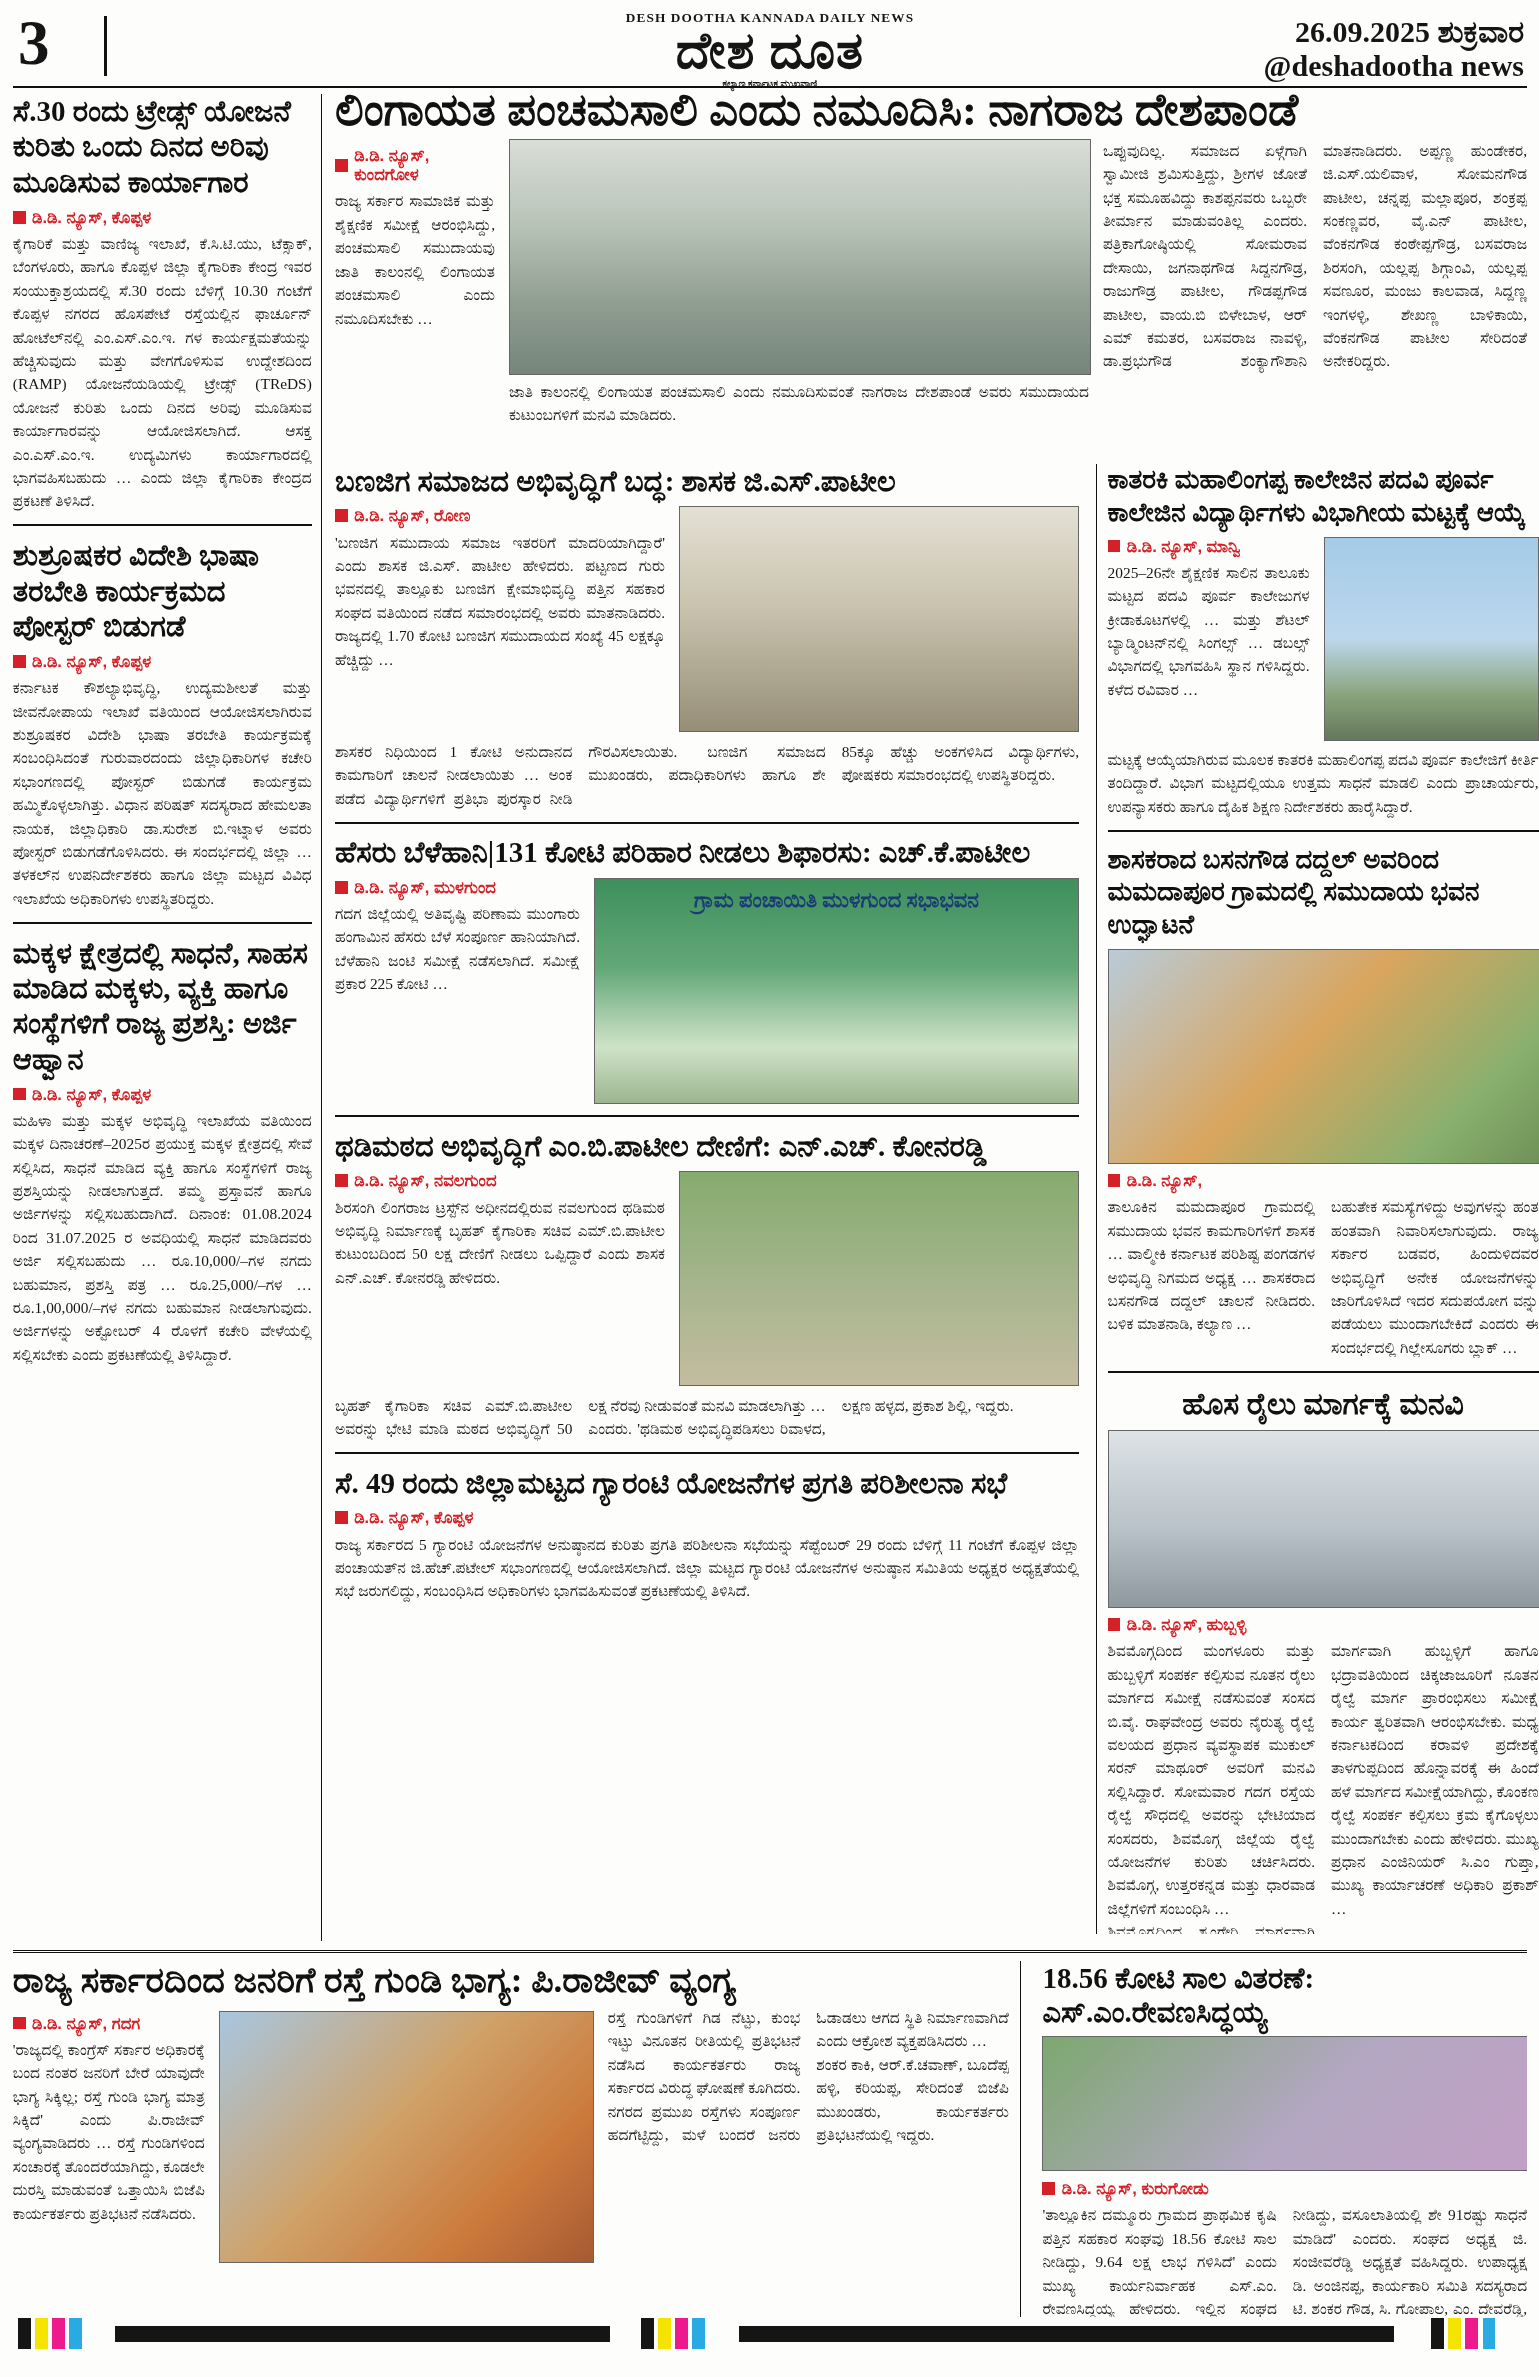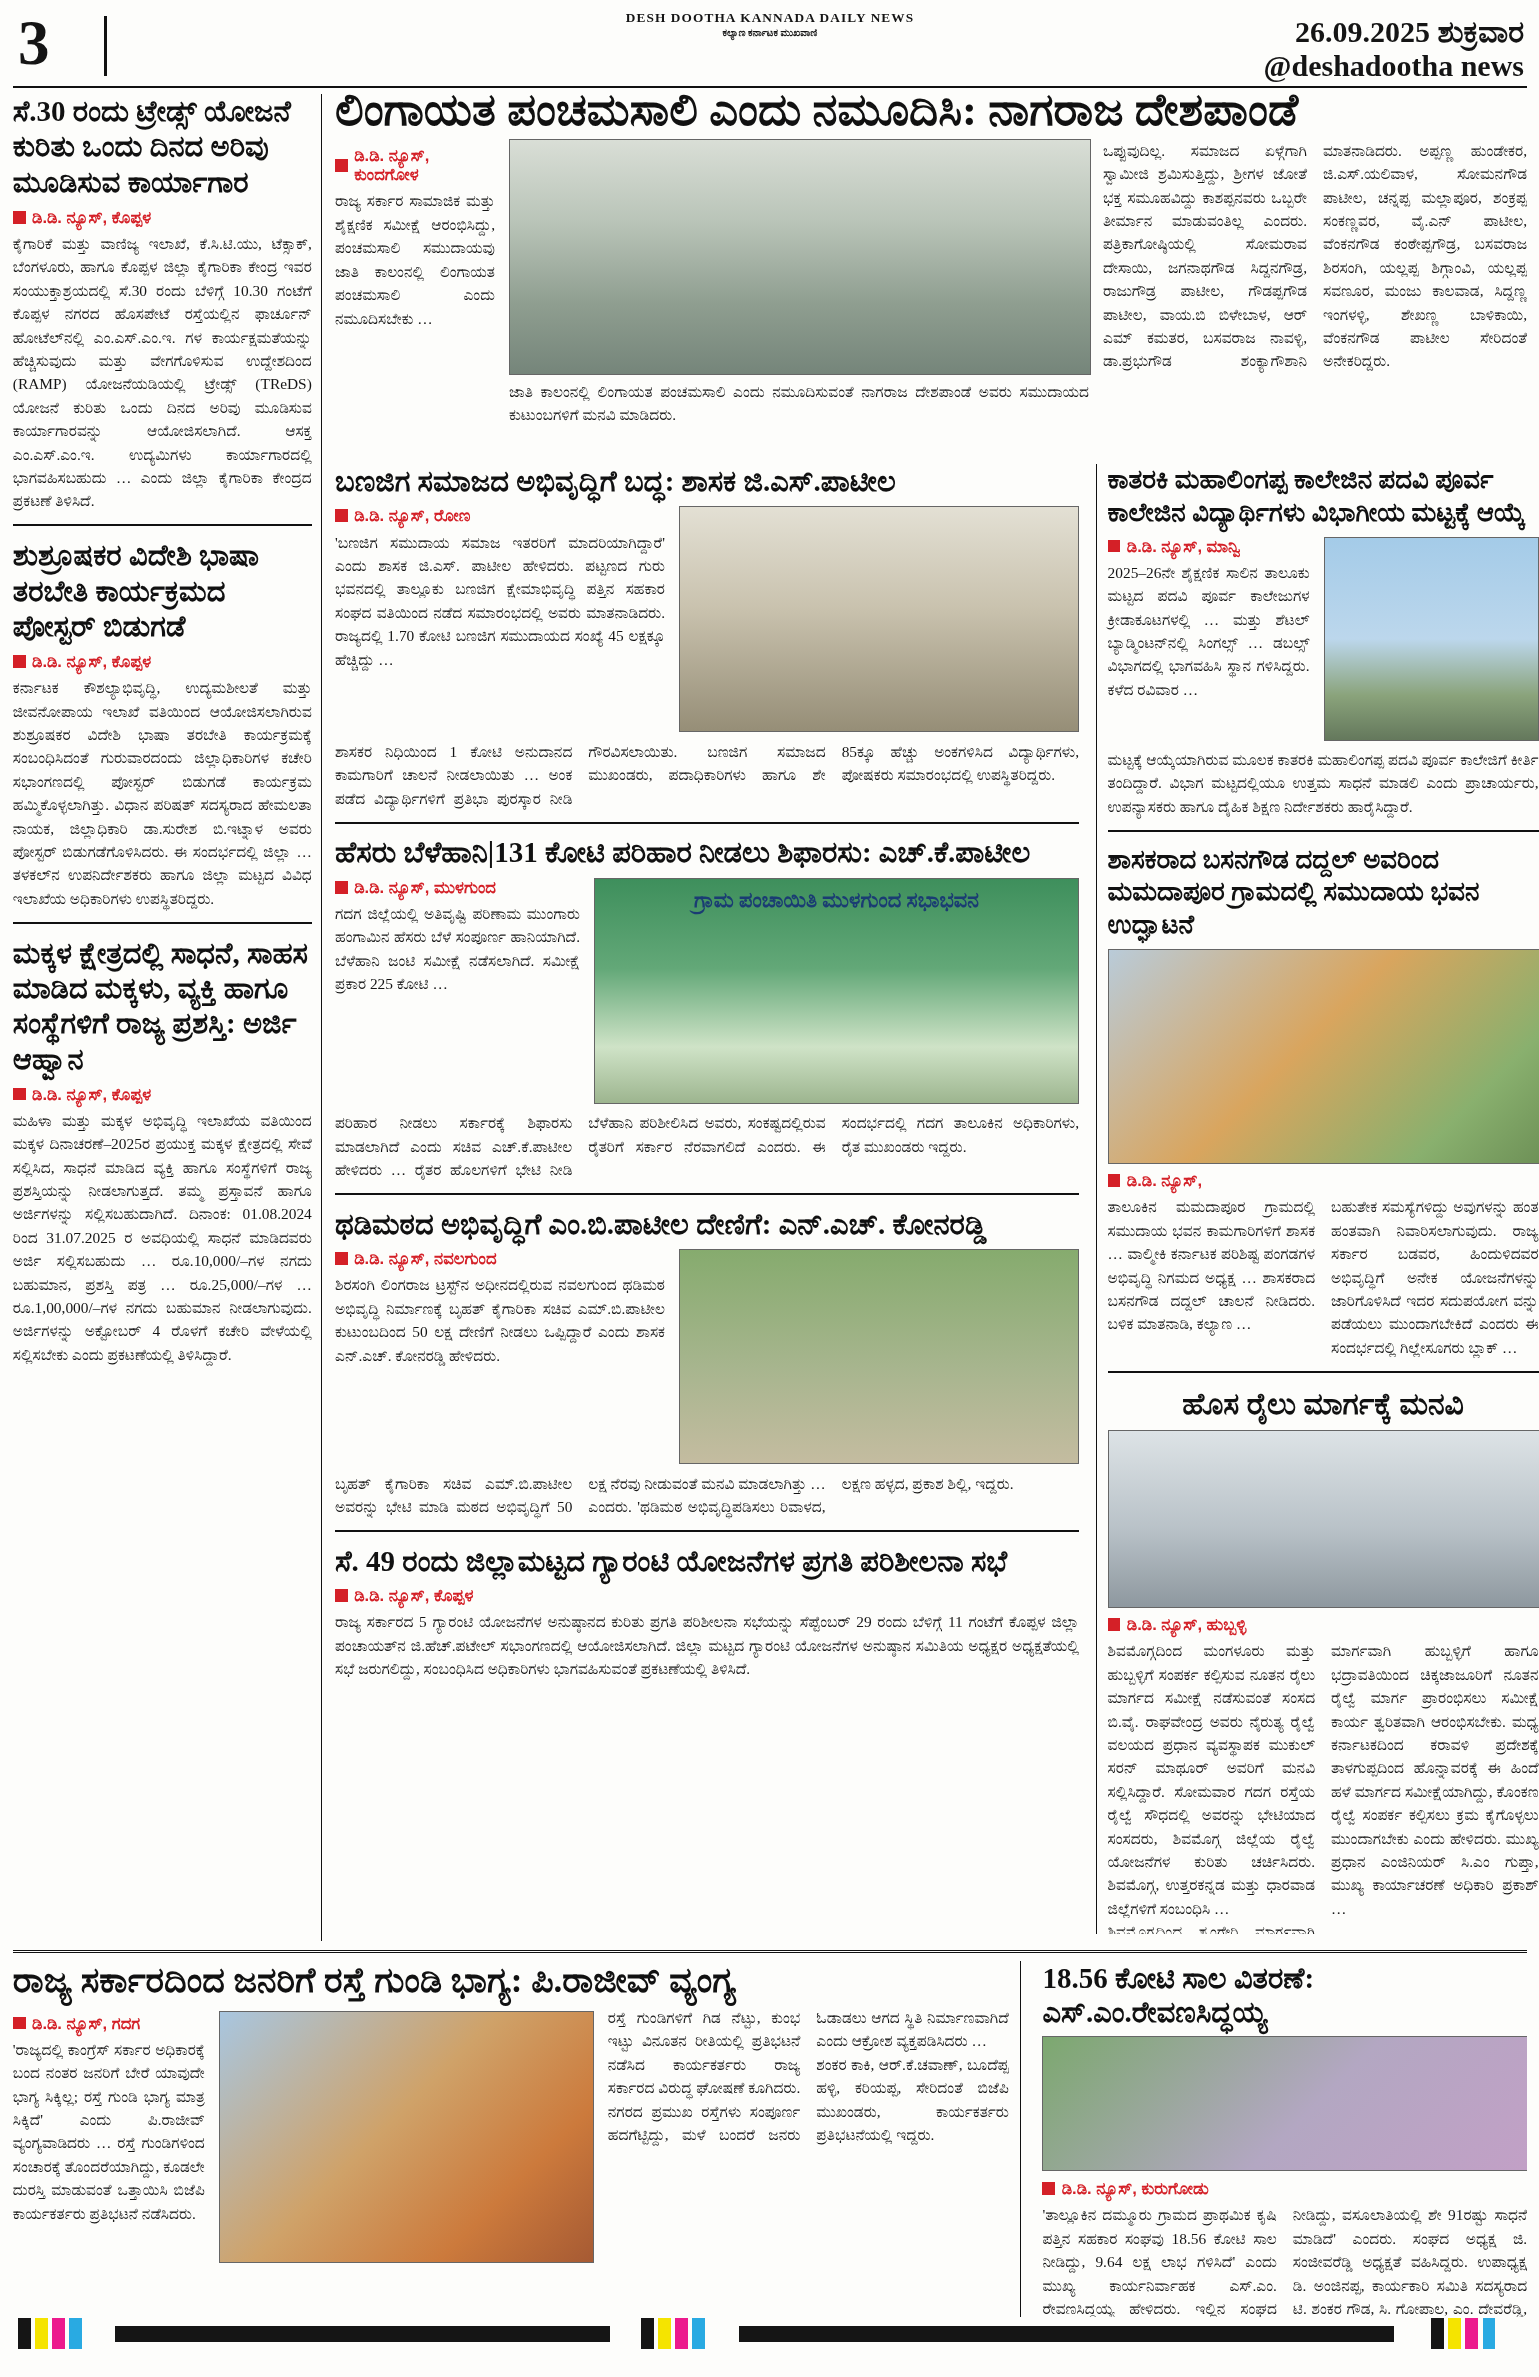--- a/index.html
+++ b/index.html
@@ -68,20 +68,21 @@
 </head>
 <body>
 
 <div class="sheet">
 
   <div class="hdr">
     <div class="pageno">3</div>
     <div class="pagebar"></div>
     <div class="mast">
       <div class="eng">DESH DOOTHA KANNADA DAILY NEWS</div>
+      <div class="logo">ದೇಶ ದೂತ</div>
       <div class="sub">ಕಲ್ಯಾಣ ಕರ್ನಾಟಕ ಮುಖವಾಣಿ</div>
     </div>
     <div class="dateblk">
       <div class="d1">26.09.2025 ಶುಕ್ರವಾರ</div>
       <div class="d2">@deshadootha news</div>
     </div>
   </div>
   <div class="toprule"></div>
 
   <section class="leftcol">
@@ -157,23 +158,20 @@
         <div style="width:245px;flex:0 0 auto;">
           <div class="byline">
             <span class="sq"></span>
             <span class="bt">ಡಿ.ಡಿ. ನ್ಯೂಸ್, ಮುಳಗುಂದ</span>
           </div>
           <p class="body">ಗದಗ ಜಿಲ್ಲೆಯಲ್ಲಿ ಅತಿವೃಷ್ಟಿ ಪರಿಣಾಮ ಮುಂಗಾರು ಹಂಗಾಮಿನ ಹೆಸರು ಬೆಳೆ ಸಂಪೂರ್ಣ ಹಾನಿಯಾಗಿದೆ. ಬೆಳೆಹಾನಿ ಜಂಟಿ ಸಮೀಕ್ಷೆ ನಡೆಸಲಾಗಿದೆ. ಸಮೀಕ್ಷೆ ಪ್ರಕಾರ 225 ಕೋಟಿ …</p>
         </div>
         <div class="photo ph-green" style="flex:1 1 auto;height:224px;margin-top:7.5px;display:flex;align-items:flex-start;justify-content:center;">
           <span style="font-size:21px;font-weight:bold;color:#1a3c73;margin-top:9.6px;">ಗ್ರಾಮ ಪಂಚಾಯಿತಿ ಮುಳಗುಂದ ಸಭಾಭವನ</span>
         </div>
-      </div>
-      <div class="cols3">
-        <p class="body">ಪರಿಹಾರ ನೀಡಲು ಸರ್ಕಾರಕ್ಕೆ ಶಿಫಾರಸು ಮಾಡಲಾಗಿದೆ ಎಂದು ಸಚಿವ ಎಚ್.ಕೆ.ಪಾಟೀಲ ಹೇಳಿದರು … ರೈತರ ಹೊಲಗಳಿಗೆ ಭೇಟಿ ನೀಡಿ ಬೆಳೆಹಾನಿ ಪರಿಶೀಲಿಸಿದ ಅವರು, ಸಂಕಷ್ಟದಲ್ಲಿರುವ ರೈತರಿಗೆ ಸರ್ಕಾರ ನೆರವಾಗಲಿದೆ ಎಂದರು. ಈ ಸಂದರ್ಭದಲ್ಲಿ ಗದಗ ತಾಲೂಕಿನ ಅಧಿಕಾರಿಗಳು, ರೈತ ಮುಖಂಡರು ಇದ್ದರು.</p>
       </div>
     </article>
     <div class="hdiv"></div>
     <article>
       <h2>ಥಡಿಮಠದ ಅಭಿವೃದ್ಧಿಗೆ ಎಂ.ಬಿ.ಪಾಟೀಲ ದೇಣಿಗೆ: ಎನ್.ಎಚ್. ಕೋನರಡ್ಡಿ</h2>
       <div class="artrow">
         <div style="width:330px;flex:0 0 auto;">
           <div class="byline">
             <span class="sq"></span>
             <span class="bt">ಡಿ.ಡಿ. ನ್ಯೂಸ್, ನವಲಗುಂದ</span>

